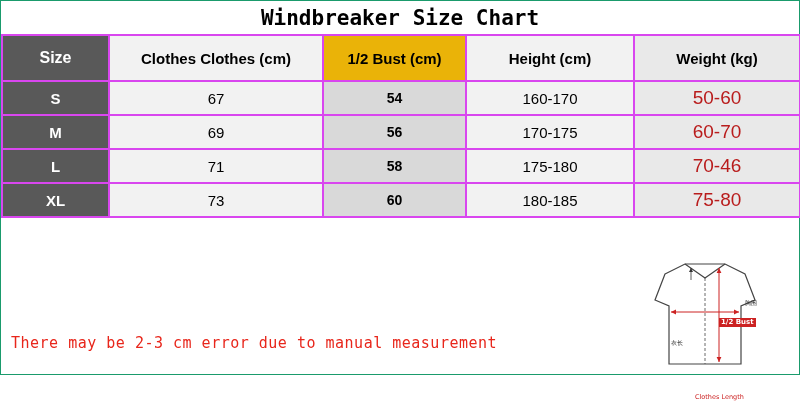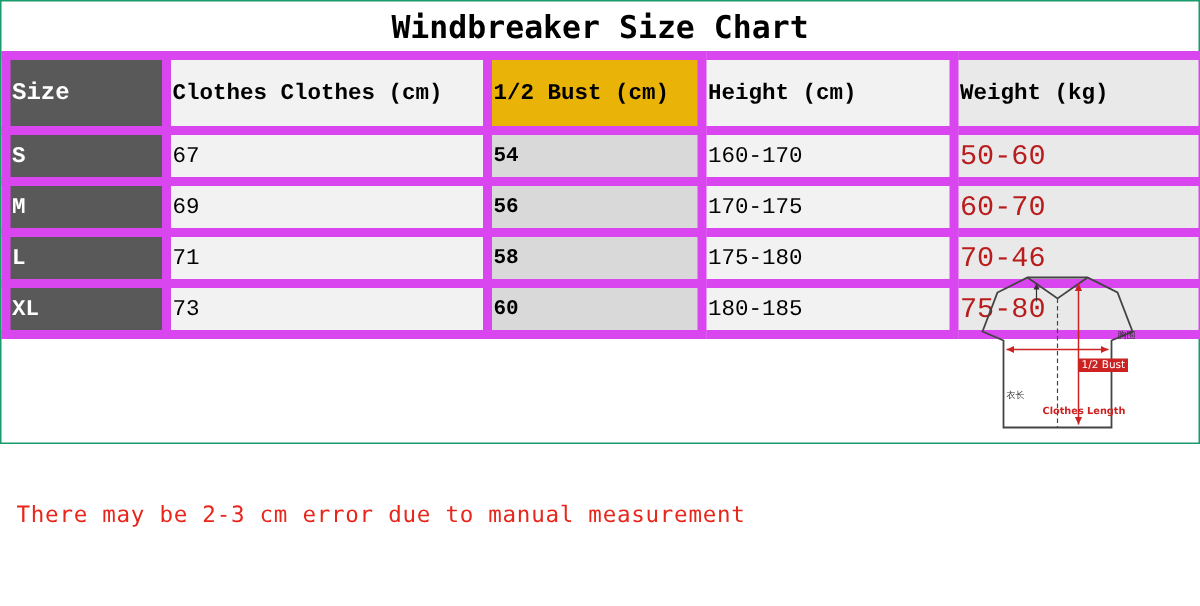--- a/index.html
+++ b/index.html
@@ -10,45 +10,45 @@
     width: 800px;
     height: 404px;
     background: #ffffff;
     font-family: "DejaVu Sans Mono", monospace;
     overflow: hidden;
     position: relative;
   }
   .page {
     position: relative;
     width: 800px;
-    height: 296px;
+    height: 375px;
     box-sizing: border-box;
     border: 1px solid #1a9b6c;
     background: #fff;
   }
   .title {
     text-align: center;
     font-family: "DejaVu Sans Mono", monospace;
     font-size: 21px;
     font-weight: bold;
     color: #000;
     padding-top: 5px;
     padding-bottom: 4px;
     letter-spacing: 0px;
   }
   table.chart {
     border-collapse: collapse;
     width: 798px;
     table-layout: fixed;
   }
   table.chart th, table.chart td {
-    border: 6px solid #d946ef;
-    text-align: left;
+    border: 2px solid #d946ef;
+    text-align: center;
     vertical-align: middle;
-    font-family: Liberation Mono, monospace;
+    font-family: Liberation Sans, sans-serif;
   }
   
   col.c0 { width: 107px; }
   col.c1 { width: 214px; }
   col.c2 { width: 143px; }
   col.c3 { width: 168px; }
   col.c4 { width: 166px; }
 
   thead th {
     height: 42px;
@@ -113,35 +113,36 @@
     right: 4px;
     bottom: 2px;
     width: 180px;
     height: 112px;
   }
   .diagram svg { display: block; }
   .lbl-bust {
     position: absolute;
     font-family: "DejaVu Sans", sans-serif;
     font-size: 7px;
-    font-weight: normal;
+    font-weight: bold;
     color: #ffffff;
     background: #cc2222;
     padding: 1px 2px;
     white-space: nowrap;
     line-height: 1;
   }
   .lbl-len {
     position: absolute;
     font-family: "DejaVu Sans", sans-serif;
     font-size: 6.5px;
-    font-weight: bold;
+    font-weight: normal;
     color: #cc2222;
     white-space: nowrap;
     line-height: 1;
+    margin-top: 44px;
   }
   .lbl-cn {
     position: absolute;
     font-family: "DejaVu Sans", sans-serif;
     font-size: 6px;
     color: #333;
     white-space: nowrap;
     line-height: 1.05;
     text-align: center;
   }

